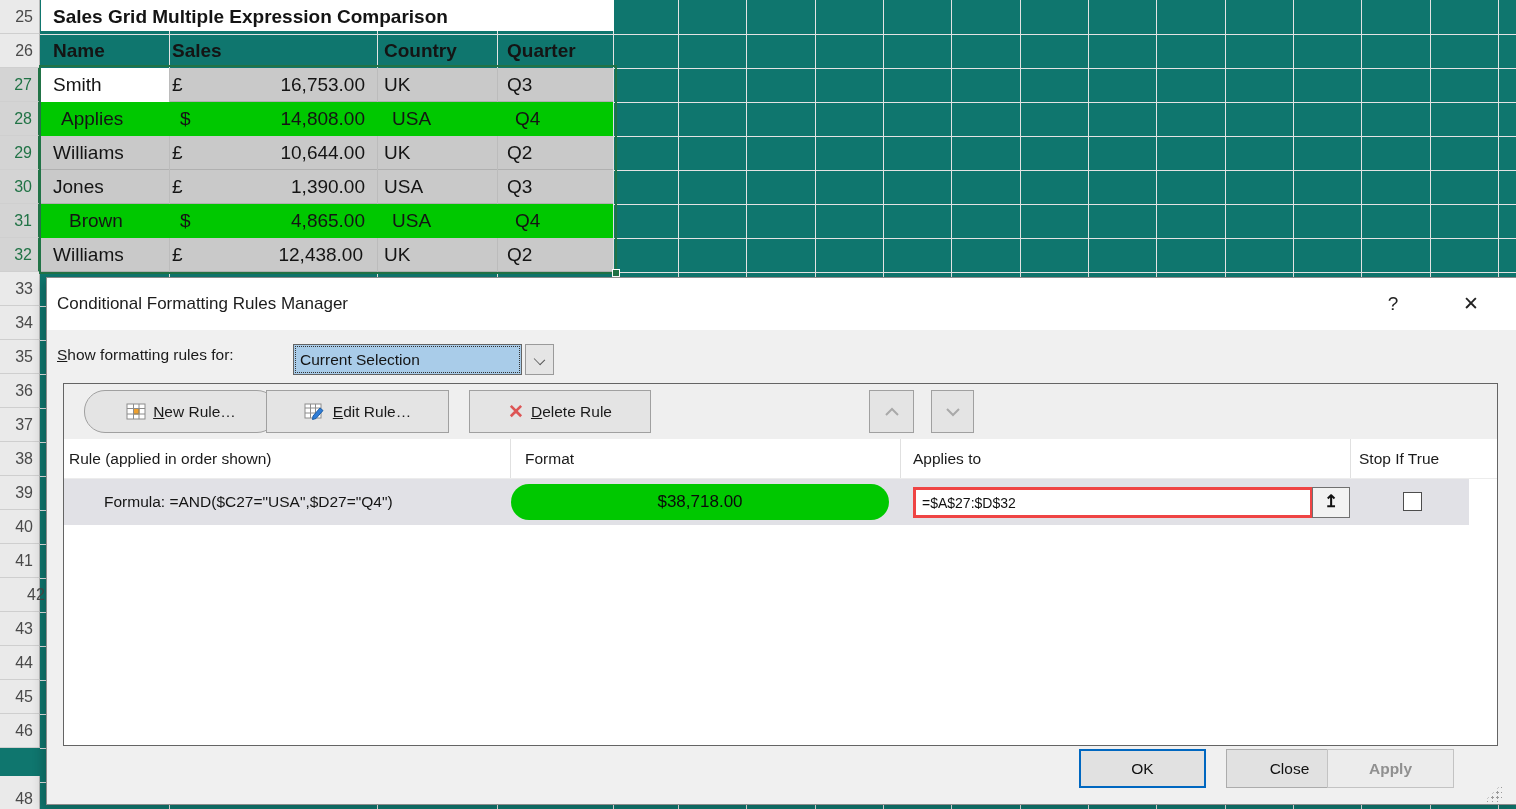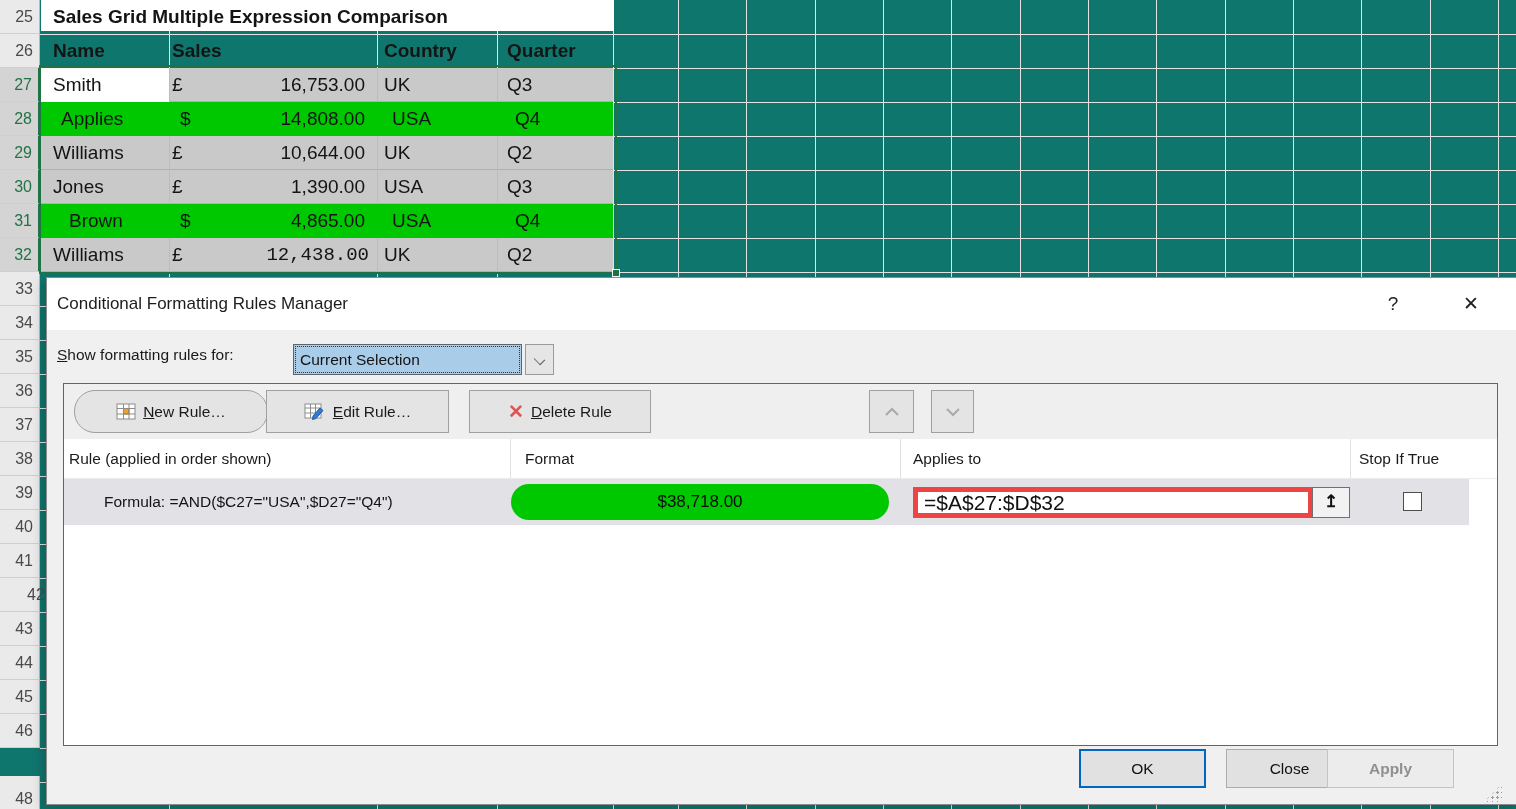--- a/index.html
+++ b/index.html
@@ -61,21 +61,21 @@
 
   .list-hdr { position:absolute; top:55px; height:40px; line-height:40px; font-size:15.5px; color:#1a1a1a; white-space:nowrap; }
   .hdr-sep { position:absolute; top:55px; width:1px; height:40px; background:#e0e0e0; }
   #hdr-underline { position:absolute; left:0; top:94px; width:100%; height:1px; background:#ececec; }
 
   #rule-row { position:absolute; left:0; top:95px; width:1405px; height:46px; background:#e1e1e6; }
   #rule-text { position:absolute; left:40px; top:0; line-height:46px; font-size:15.5px; white-space:nowrap; }
   #rule-swatch { position:absolute; left:447px; top:5px; width:378px; height:36px; background:var(--highlight-green);
                  text-align:center; line-height:36px; font-size:17px; color:#0a0a0a;border-radius:18px; }
   #applies-input { position:absolute; left:849px; top:8px; width:400px; height:31px; background:#fff;
-                   border:5px solid #ef4444; font-size:21px; padding-left:6px; font-family:"Liberation Sans",sans-serif; color:#111; }
+                   border:3px solid #ef4444; font-size:14px; padding-left:6px; font-family:"Liberation Sans",sans-serif; color:#111; }
   #range-btn { position:absolute; left:1248px; top:8px; width:38px; height:31px; background:#f2f2f2; border:1px solid #707070;
                text-align:center; line-height:28px; font-size:17px; font-weight:bold; color:#111; cursor:default; }
   #stop-checkbox { position:absolute; left:1339px; top:13px; width:19px; height:19px; background:#fff; border:1px solid #4d4d4d; }
 
   .ft-btn { position:absolute; top:471px; width:127px; height:39px; font-size:15.5px; text-align:center; line-height:36px; cursor:default; }
   #btn-ok    { left:1032px; background:#e1e1e1; border:2px solid var(--ok-border-blue); color:#111; }
   #btn-close { left:1179px; background:#e1e1e1; border:1px solid #acacac; color:#111; }
   #btn-apply { left:1280px; background:#ececec; border:1px solid #c3c3c3; color:#909090;font-weight:bold; }
 
   #resize-grip { position:absolute; left:1437px; top:506px; width:18px; height:18px;
@@ -211,21 +211,21 @@
         <span style="right: 248px;">4,865.00</span>
         <span style="left: 351px;">USA</span>
         <span style="left: 474px;">Q4</span>
       </div>
       <div class="trow gray" style="top: 238px;">
         <div class="cell-sep" style="left: 128px;"></div>
         <div class="cell-sep" style="left: 336px;"></div>
         <div class="cell-sep" style="left: 456px;"></div>
         <span style="left: 12px;">Williams</span>
         <span style="left: 131px;">£</span>
-        <span style="right: 244px; font-family: Liberation Mono, monospace;">12,438.00</span>
+        <span style="right: 250px;">12,438.00</span>
         <span style="left: 343px;">UK</span>
         <span style="left: 466px;">Q2</span>
       </div>
     </div>
 
   <div id="selection-border">
     <div id="fill-handle"></div>
   </div>
 
   <div id="dialog">
@@ -239,21 +239,21 @@
 
     <div id="combo">
       <div id="combo-value">Current Selection</div>
       <div id="combo-arrow">
         <span class="chev"></span>
       </div>
     </div>
 
     <div id="list-box">
       <div id="toolbar">
-        <button class="tb-btn" style="left:10px;width:194px;border-radius:21px;">
+        <button class="tb-btn" style="left:20px;width:194px;border-radius:21px;">
           <svg width="20" height="17" viewBox="0 0 20 17">
             <rect x="1" y="1" width="18" height="15" fill="#fff" stroke="#8c8c8c"></rect>
             <rect x="7.5" y="5.5" width="5.5" height="5.5" fill="#efa02e" stroke="#b37400"></rect>
             <path d="M1 5.5 H19 M1 11 H19 M7.5 1 V16 M13 1 V16" stroke="#8c8c8c" fill="none"></path>
           </svg>
           <span><span></span><span class="u">N</span><span>ew Rule…</span></span>
         </button>
         <button class="tb-btn" style="left:202px;width:183px;">
           <svg width="22" height="18" viewBox="0 0 22 18">
             <rect x="1" y="1" width="16" height="14" fill="#fff" stroke="#8c8c8c"></rect>

